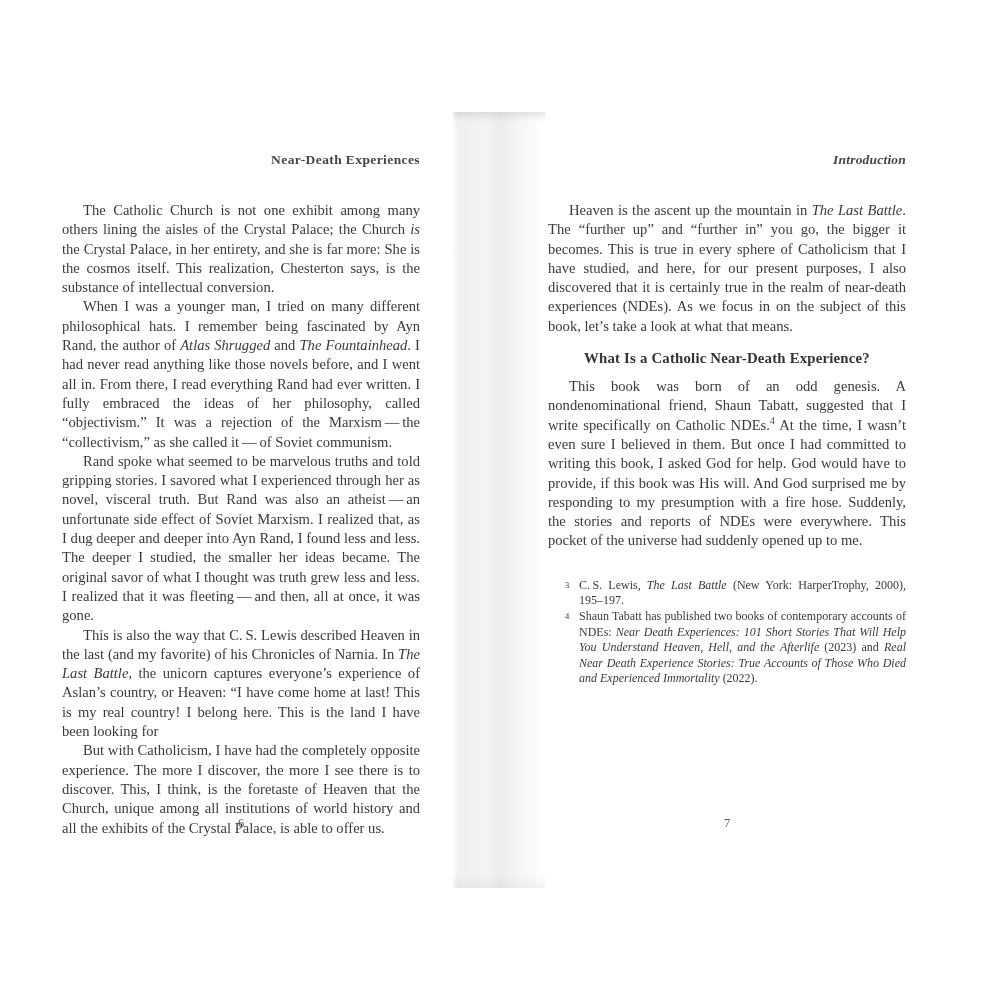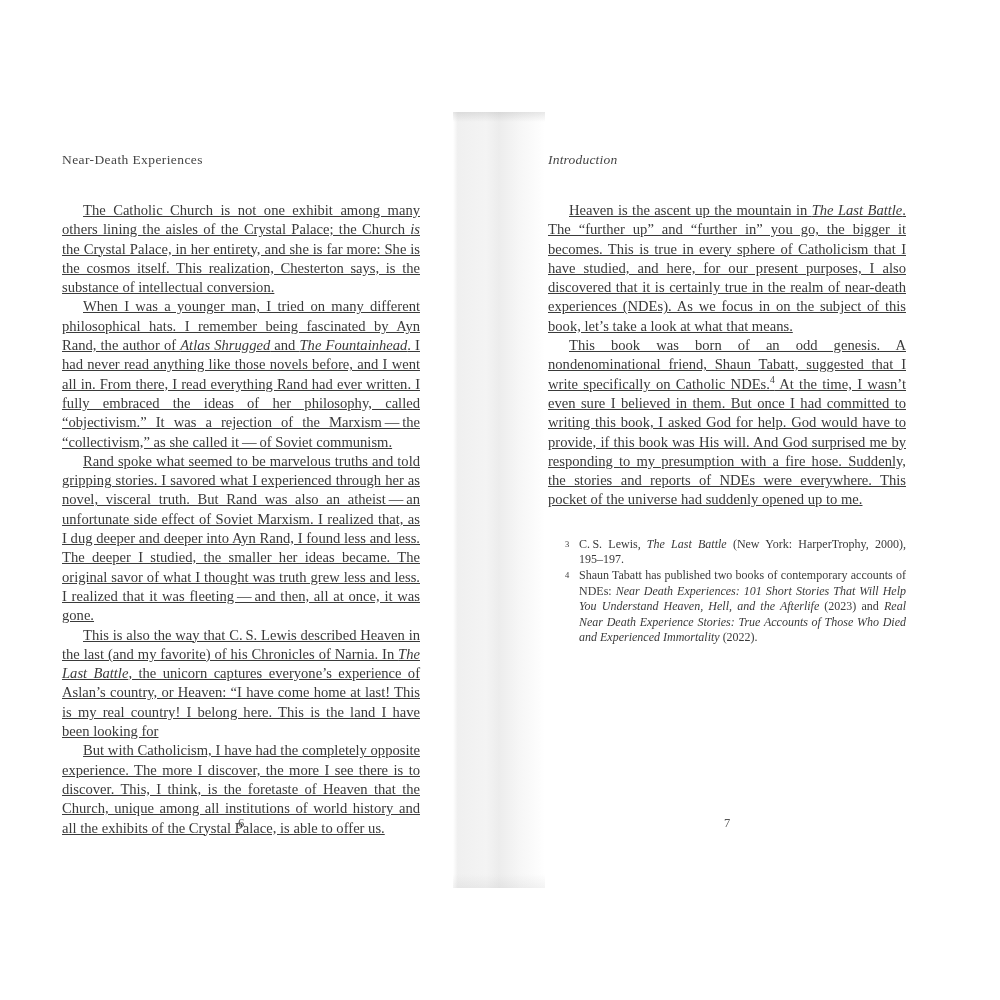--- a/index.html
+++ b/index.html
@@ -41,41 +41,42 @@
   .page {
     position: absolute;
     top: 152px;
     width: 358px;
     height: 720px;
   }
   .page.left  { left: 62px; }
   .page.right { left: 548px; }
 
   .running-head {
-    text-align: left;
+    text-align: right;
     font-size: 13.5px;
     letter-spacing: 0.4px;
     color: #454545;
     margin: 0 0 33px 0;
     white-space: nowrap;
+    font-weight: bold;
   }
   .page.right .running-head {
     font-style: italic;
     letter-spacing: 0.2px;
   }
 
   .para {
     margin: 0;
     font-size: 14.6px;
     line-height: 19.3px;
     text-align: justify;
     hyphens: auto;
     -webkit-hyphens: auto;
   }
-  .para.indent { text-indent: 21px; text-decoration: underline; }
+  .para.indent { text-indent: 21px; }
   em { font-style: italic; }
 
   sup.note-ref {
     font-size: 9.5px;
     line-height: 0;
     vertical-align: super;
   }
 
   .section-heading {
     font-size: 14.8px;
@@ -134,20 +135,21 @@
         <p class="para indent">But with Catholicism, I have had the completely opposite experience. The more I discover, the more I see there is to discover. This, I think, is the foretaste of Heaven that the Church, unique among all institutions of world history and all the exhibits of the Crystal Palace, is able to offer us.</p>
       </div>
     <div class="page-number">6</div>
   </section>
 
   <section class="page right">
     <div class="running-head">Introduction</div>
     <div class="body">
         <p class="para indent">Heaven is the ascent up the mountain in <em>The Last Battle</em>. The “further up” and “further in” you go, the bigger it becomes. This is true in every sphere of Catholicism that I have studied, and here, for our present purposes, I also discovered that it is certainly true in the realm of near-death experiences (NDEs). As we focus in on the subject of this book, let’s take a look at what that means.</p>
       </div>
+    <h2 class="section-heading">What Is a Catholic Near-Death Experience?</h2>
     <div class="body">
         <p class="para indent">This book was born of an odd genesis. A nondenominational friend, Shaun Tabatt, suggested that I write specifically on Catholic NDEs.<sup class="note-ref">4</sup> At the time, I wasn’t even sure I believed in them. But once I had committed to writing this book, I asked God for help. God would have to provide, if this book was His will. And God surprised me by responding to my presumption with a fire hose. Suddenly, the stories and reports of NDEs were everywhere. This pocket of the universe had suddenly opened up to me.</p>
       </div>
     <div class="footnotes">
         <div class="footnote"><sup class="fn-marker">3</sup><span class="fn-text">C. S. Lewis, <em>The Last Battle</em> (New York: HarperTrophy, 2000), 195–197.</span></div>
         <div class="footnote"><sup class="fn-marker">4</sup><span class="fn-text">Shaun Tabatt has published two books of contemporary accounts of NDEs: <em>Near Death Experiences: 101 Short Stories That Will Help You Understand Heaven, Hell, and the Afterlife</em> (2023) and <em>Real Near Death Experience Stories: True Accounts of Those Who Died and Experienced Immortality</em> (2022).</span></div>
       </div>
     <div class="page-number">7</div>
   </section>
 

